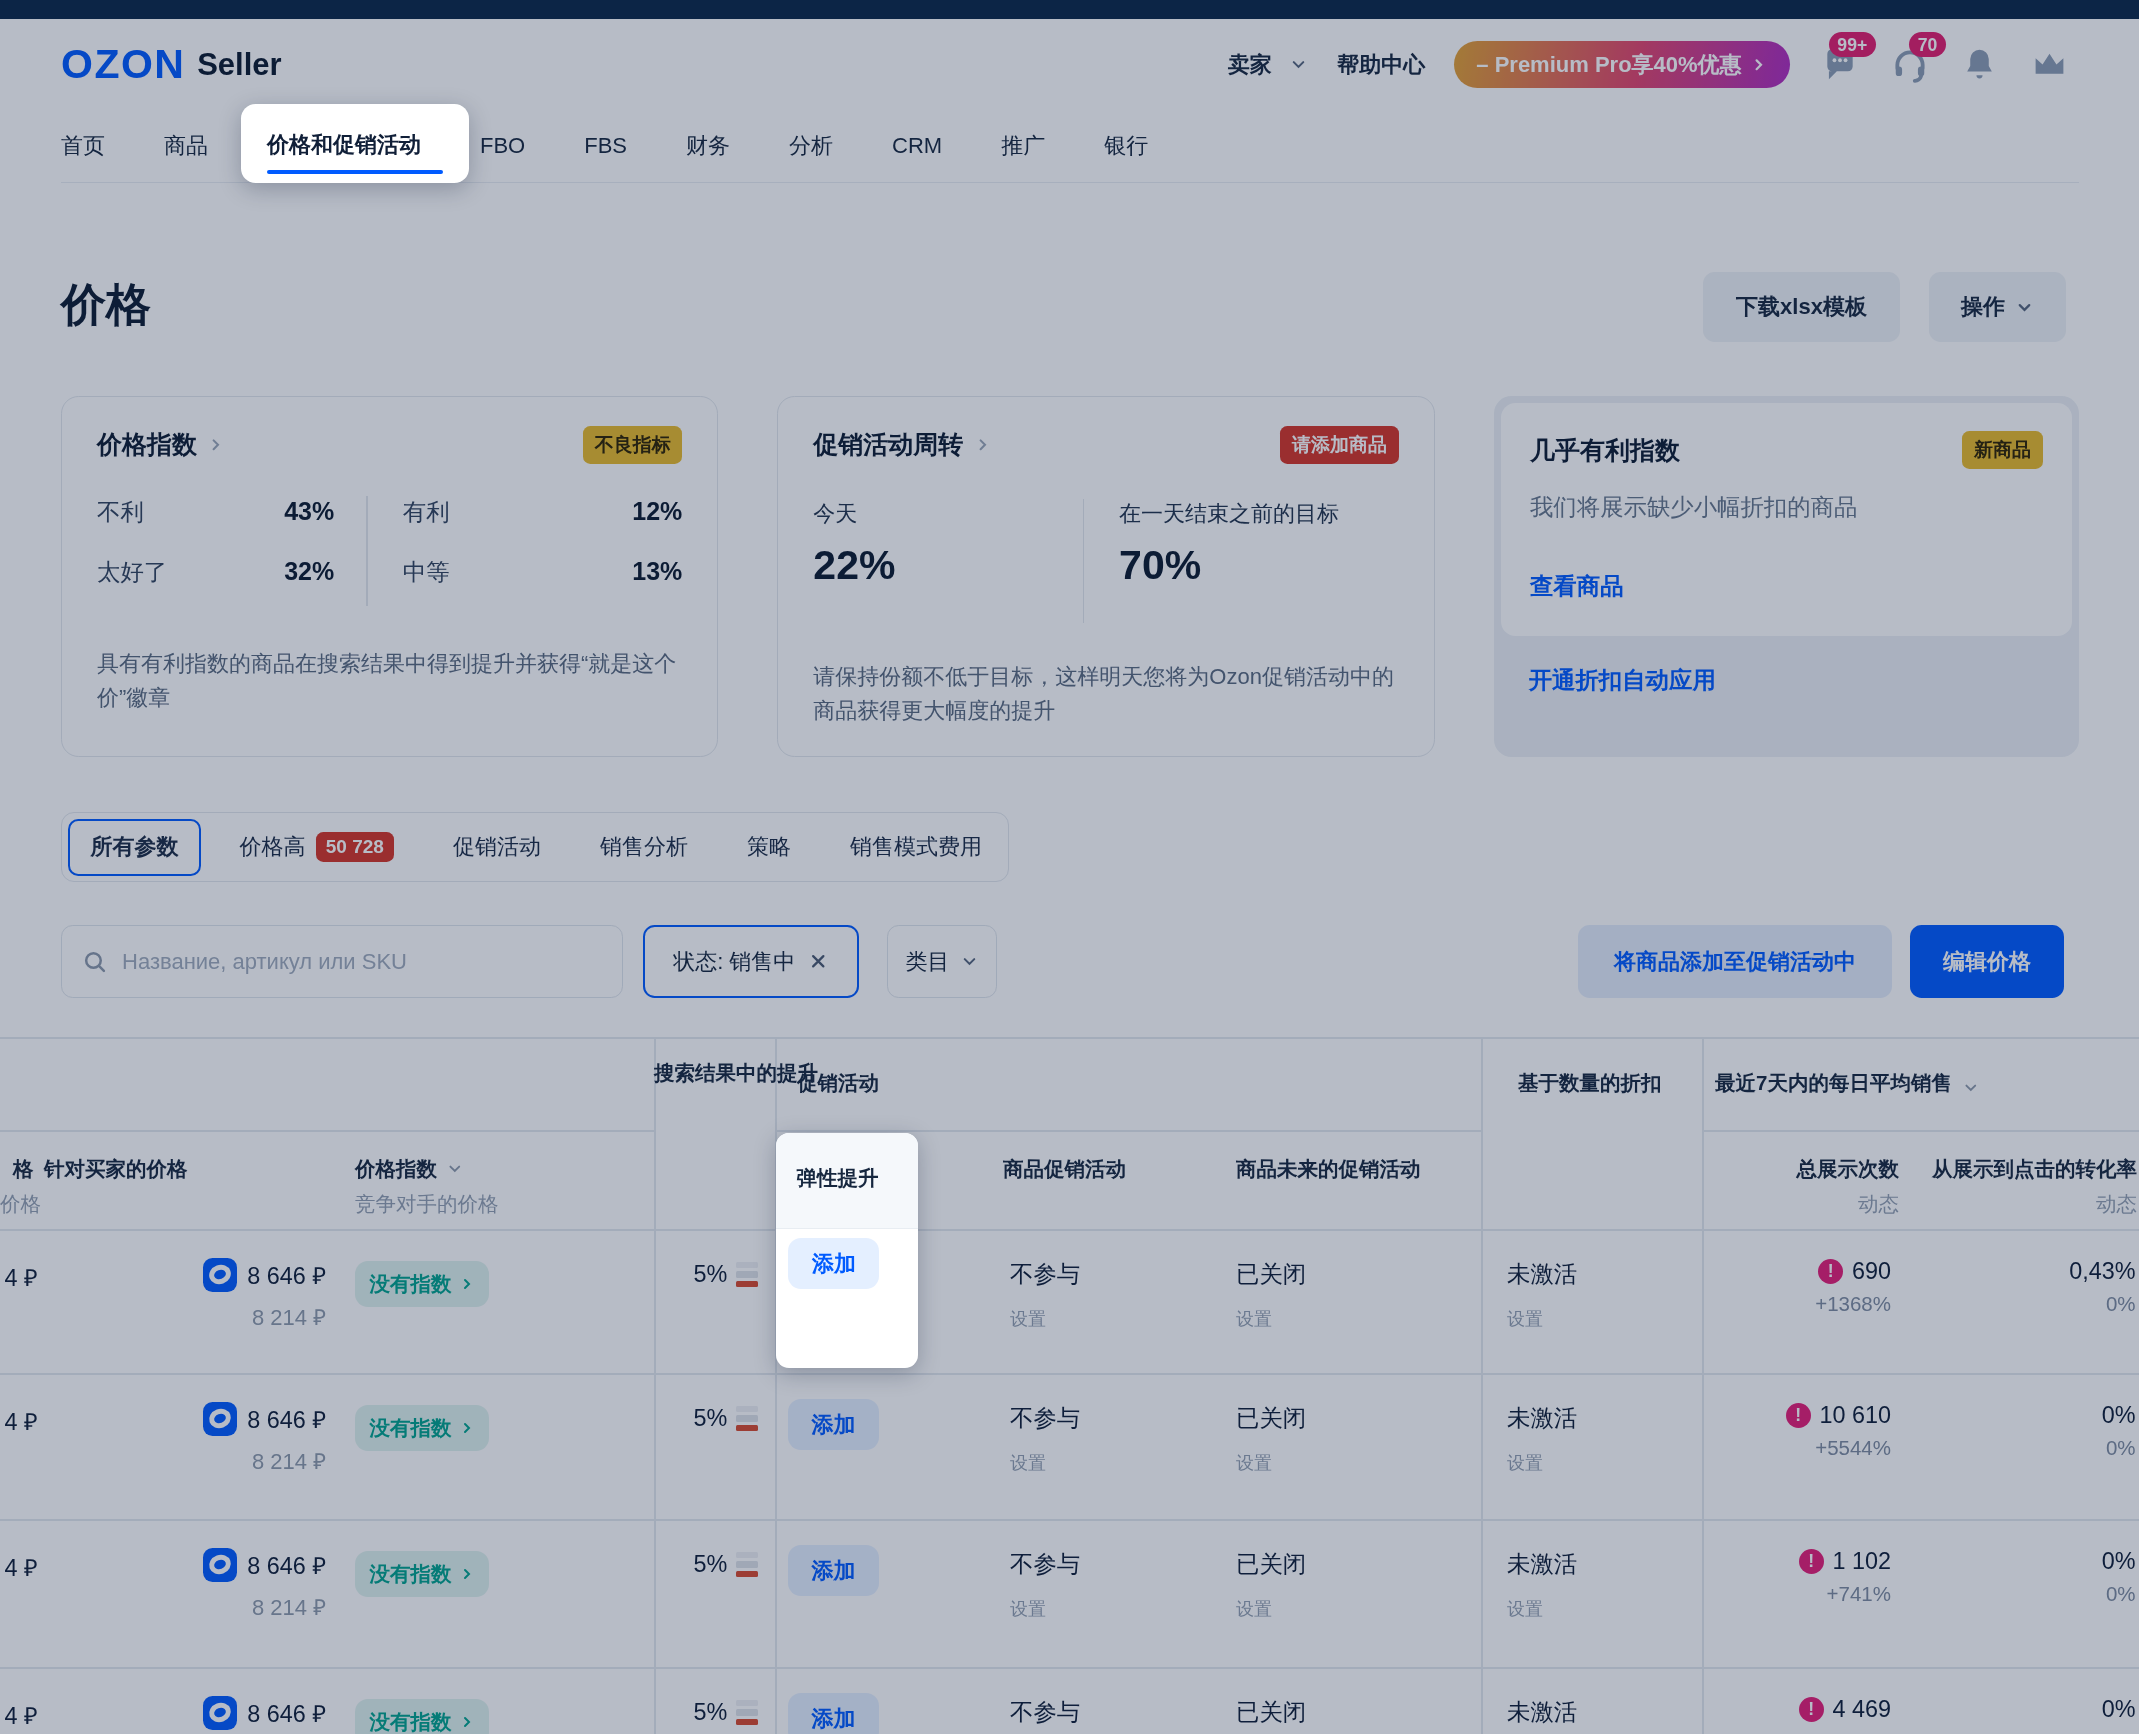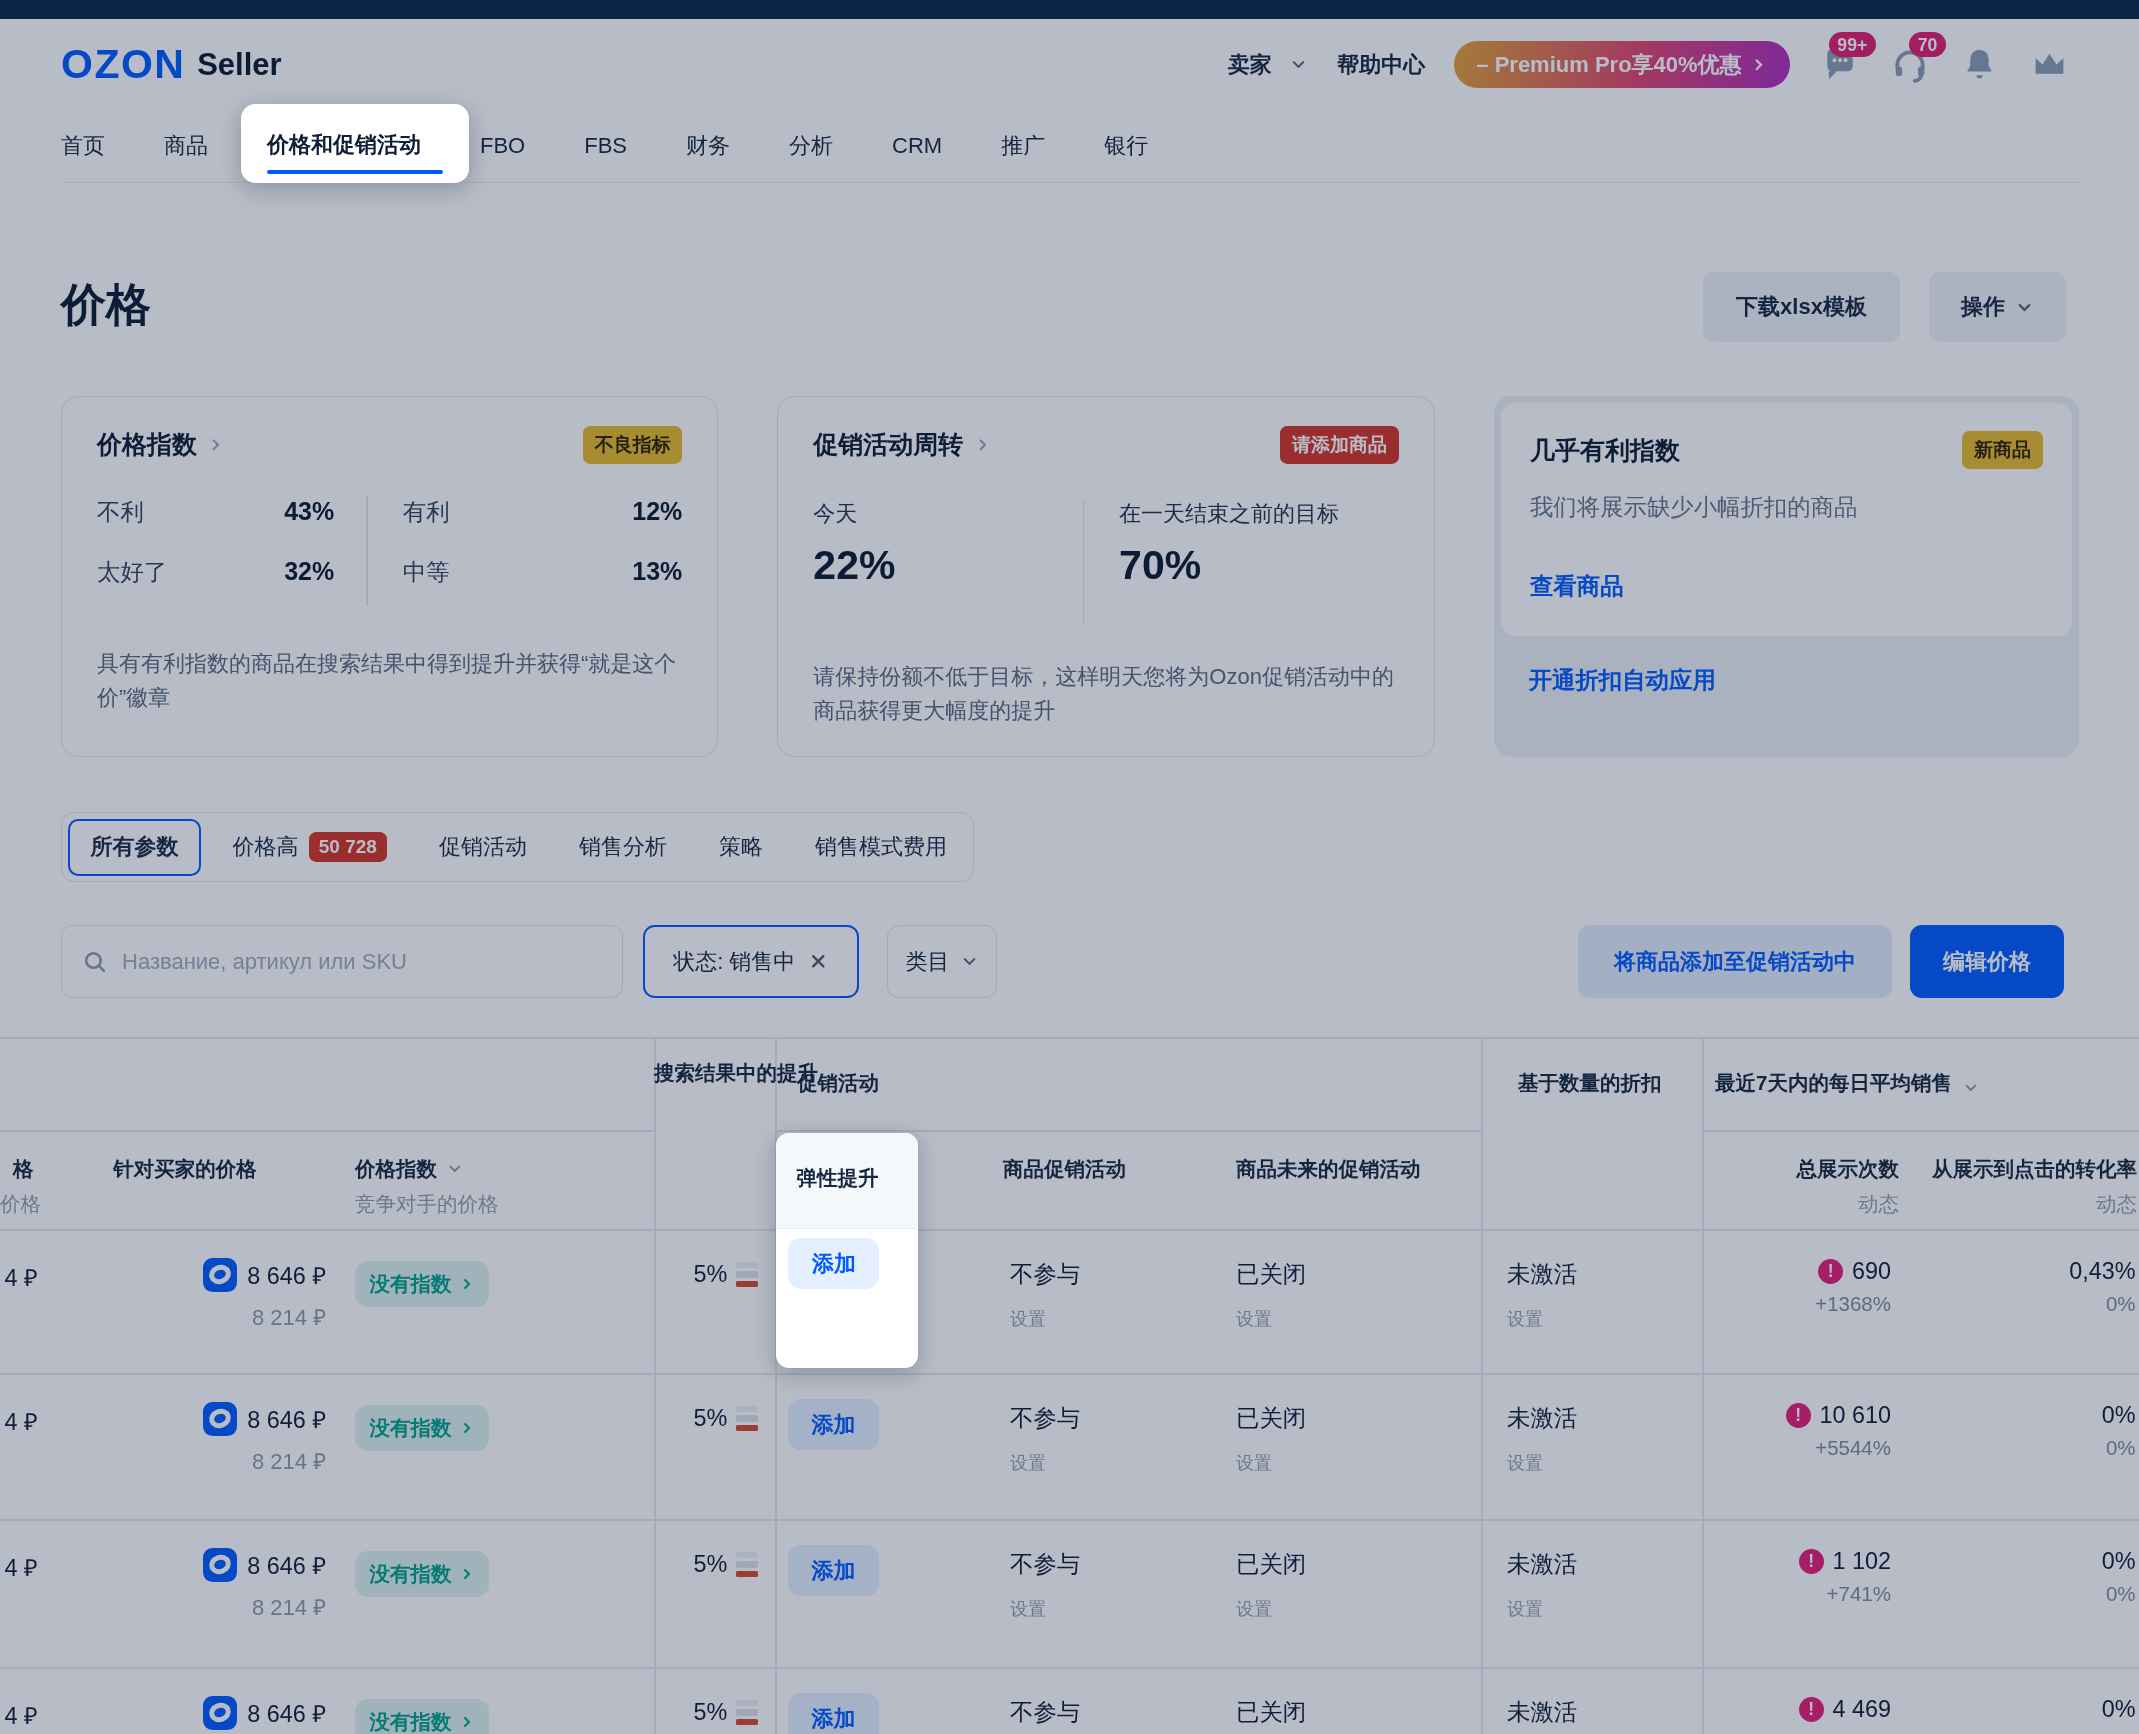--- a/index.html
+++ b/index.html
@@ -61,21 +61,21 @@
   .kpi-label{font-size:22px;color:#22344e;}
   .kpi-value{margin-top:13px;font-size:41px;font-weight:800;color:#0b1a30;}
   .inner-card{margin:7.3px;background:#fff;border-radius:14.6px;padding:28px 29px;height:233px;box-sizing:border-box;}
   .inner-desc{margin-top:22px;font-size:23.4px;color:#66778d;}
   .blue-link{font-size:23.4px;font-weight:700;color:#005bff;cursor:pointer;display:inline-block;}
   .view-link{margin-top:47px;}
   .outer-link{margin:20.5px 0 0 35px;}
 
   
   .filterbar{position:absolute;left:61px;top:812px;height:70px;border:1.5px solid #e2e7ed;border-radius:13px;
-    display:inline-flex;align-items:center;padding:0 5.9px;gap:11px;box-sizing:border-box;background:#fff;}
+    display:inline-flex;align-items:center;padding:0 5.9px;gap:18px;box-sizing:border-box;background:#fff;}
   .fitem{padding:0 20.5px;font-size:22px;color:#1b2c47;display:flex;align-items:center;gap:10.2px;white-space:nowrap;cursor:pointer;height:100%;}
   .fitem.active{border:2.2px solid #005bff;border-radius:10.2px;height:57px;font-weight:600;box-sizing:border-box;}
   .count-badge{background:#d63427;color:#fff;font-size:19px;font-weight:700;border-radius:7.3px;padding:4.4px 10.2px;}
 
   
   .searchbox{position:absolute;left:61px;top:925px;width:562px;height:73px;border:1.5px solid #dfe5ec;border-radius:11.7px;
     display:flex;align-items:center;padding:0 20px;gap:13px;box-sizing:border-box;}
   .searchbox input{border:none;outline:none;flex:1;font-size:22px;color:#16273f;font-family:inherit;background:transparent;}
   .searchbox input::placeholder{color:#9fabbc;}
   .chip{position:absolute;left:643px;top:925px;width:216px;height:73px;border:2.2px solid #005bff;border-radius:11.7px;
@@ -377,21 +377,21 @@
         <svg width="17.6" height="17.6" viewBox="0 0 24 24" fill="none" stroke="#8d9aab" stroke-width="2.6" stroke-linecap="round">
             <path d="M6 9l6 6 6-6"></path>
           </svg>
       </span>
     </div>
 
     <div class="sh" style="left:13px;top:118px;">
       <div>格</div>
       <div class="sh-sub" style="margin-left:-13px;">价格</div>
     </div>
-    <div class="sh" style="left:44px;width:282px;top:118px;text-align:center;">针对买家的价格</div>
+    <div class="sh" style="left:44px;width:282px;top:118px;text-align:left;">针对买家的价格</div>
     <div class="sh" style="left:355px;top:118px;">
       <div style="display:flex;align-items:center;gap:8.8px;">
         <span>价格指数</span>
         <span>
           <svg width="17.6" height="17.6" viewBox="0 0 24 24" fill="none" stroke="#8d9aab" stroke-width="2.6" stroke-linecap="round">
               <path d="M6 9l6 6 6-6"></path>
             </svg>
         </span>
       </div>
       <div class="sh-sub">竞争对手的价格</div>

